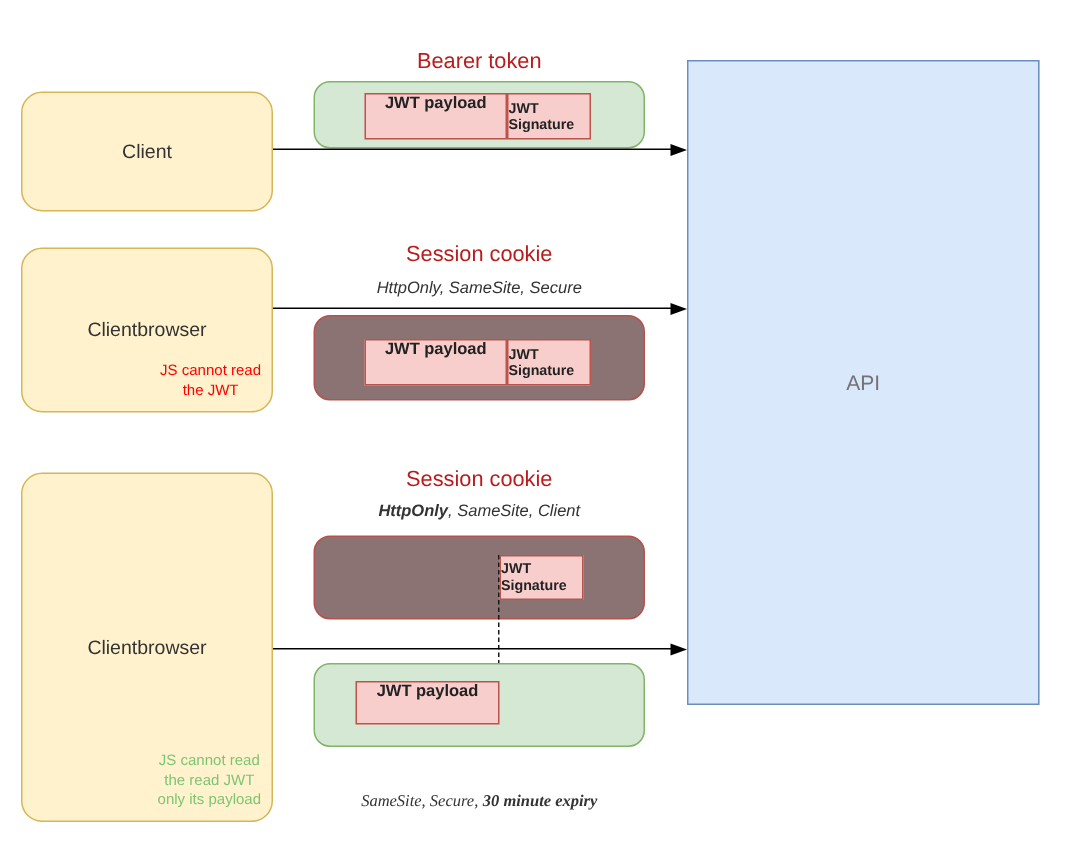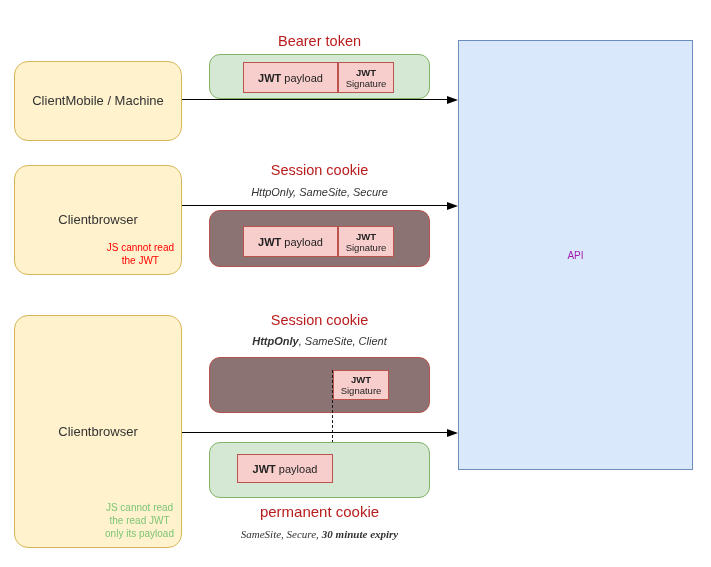--- a/index.html
+++ b/index.html
@@ -18,36 +18,36 @@
   .client-note{
     position:absolute;right:7px;bottom:7px;text-align:center;
     font-size:10px;font-weight:normal;line-height:13px;
   }
   .note-red{color:#ff0000;}
   .note-green{color:#7cc576;}
 
   
   .api-box{
     background:#dae8fc;border:1.2px solid #6c8ebf;box-sizing:border-box;
-    display:flex;align-items:center;justify-content:center;font-size:10px;color:#a21caf;
+    display:flex;align-items:center;justify-content:center;font-size:14px;color:#737373;
   }
 
   
   .green-pill{
     background:#d5e8d4;border:1.4px solid #82b366;border-radius:11px;box-sizing:border-box;
   }
   .dark-pill{
     background:#8a7372;border:1.8px solid #b5524c;border-radius:11px;box-sizing:border-box;
   }
 
   
   .jwt-box{
     background:#f8cecc;border:1.6px solid #bb544d;box-sizing:border-box;
-    display:flex;align-items:center;justify-content:center;
-    font-size:11px;color:#222;
+    display:flex;align-items:flex-start;justify-content:center;
+    font-size:11px;color:#222;font-weight:bold;
   }
   .jwt-box .pw{margin-left:3px;}
   .jwt-sig{flex-direction:column;font-size:9.5px;line-height:11px;text-align:center;}
 
   
   .flow-title{font-size:14.5px;color:#b91c1c;text-align:center;}
   .flow-sub{font-size:11px;font-style:italic;color:#333;text-align:center;}
   .flow-sub .bold{font-weight:bold;}
   .flow-sub .gap{margin-left:3px;}
 
@@ -61,21 +61,20 @@
   
   .dashed-v{width:0;border-left:1.8px dashed #1a1a1a;}
 </style>
 </head>
 <body>
 
 <div id="stage">
 
   <div class="abs client-box" style="left:14px;top:61px;width:168px;height:80px;">
     <div>Client</div>
-    <div>Mobile / Machine</div>
   </div>
 
   <div class="abs flow-title" style="left:209px;top:33px;width:221px;">Bearer token</div>
 
   <div class="abs green-pill" style="left:209px;top:54px;width:221px;height:45px;"></div>
   <div class="abs jwt-box" style="left:243px;top:62px;width:95px;height:31px;">
     <b>JWT</b>
       <span class="pw">payload</span>
   </div>
   <div class="abs jwt-box jwt-sig" style="left:338px;top:62px;width:56px;height:31px;">
@@ -136,21 +135,20 @@
 
   <div class="abs arrow-line" style="left:182px;top:432px;width:266px;"></div>
   <div class="abs arrow-head" style="left:447px;top:428.5px;"></div>
 
   <div class="abs green-pill" style="left:209px;top:442px;width:221px;height:56px;"></div>
   <div class="abs jwt-box" style="left:237px;top:454px;width:96px;height:29px;">
     <b>JWT</b>
       <span class="pw">payload</span>
   </div>
 
-  <div class="abs flow-title" style="left:209px;top:503px;width:221px;font-size:15px;">permanent cookie</div>
   <div class="abs flow-sub" style="left:184px;top:528px;width:271px;font-family:Liberation Serif, serif;">
     <span>SameSite, Secure,</span><span class="bold gap">30 minute expiry</span>
   </div>
 
   <div class="abs api-box" style="left:458px;top:40px;width:235px;height:430px;">
     <span>API</span>
   </div>
 
 </div>
 

